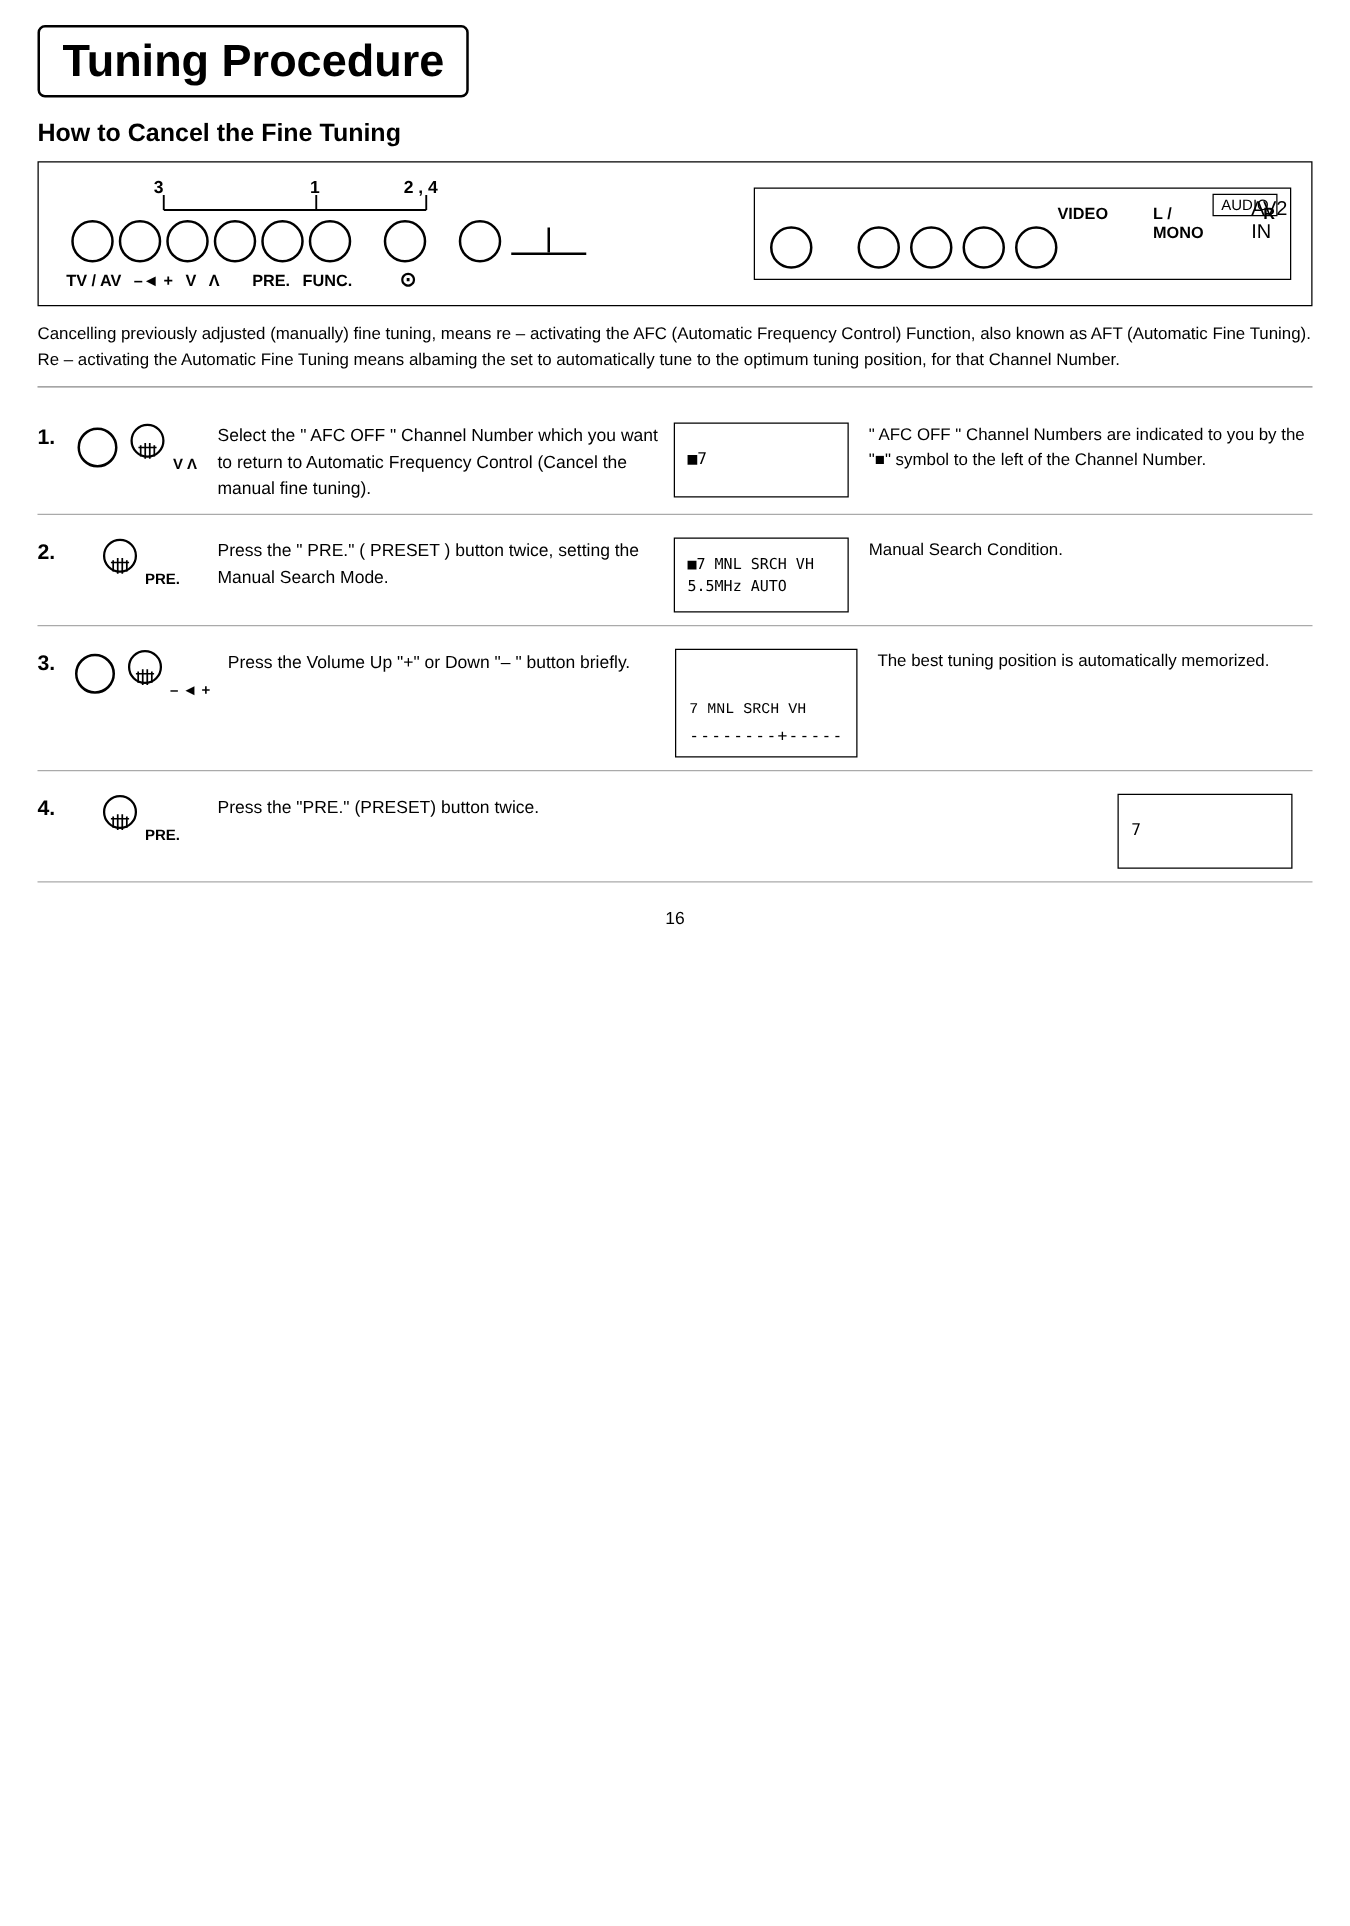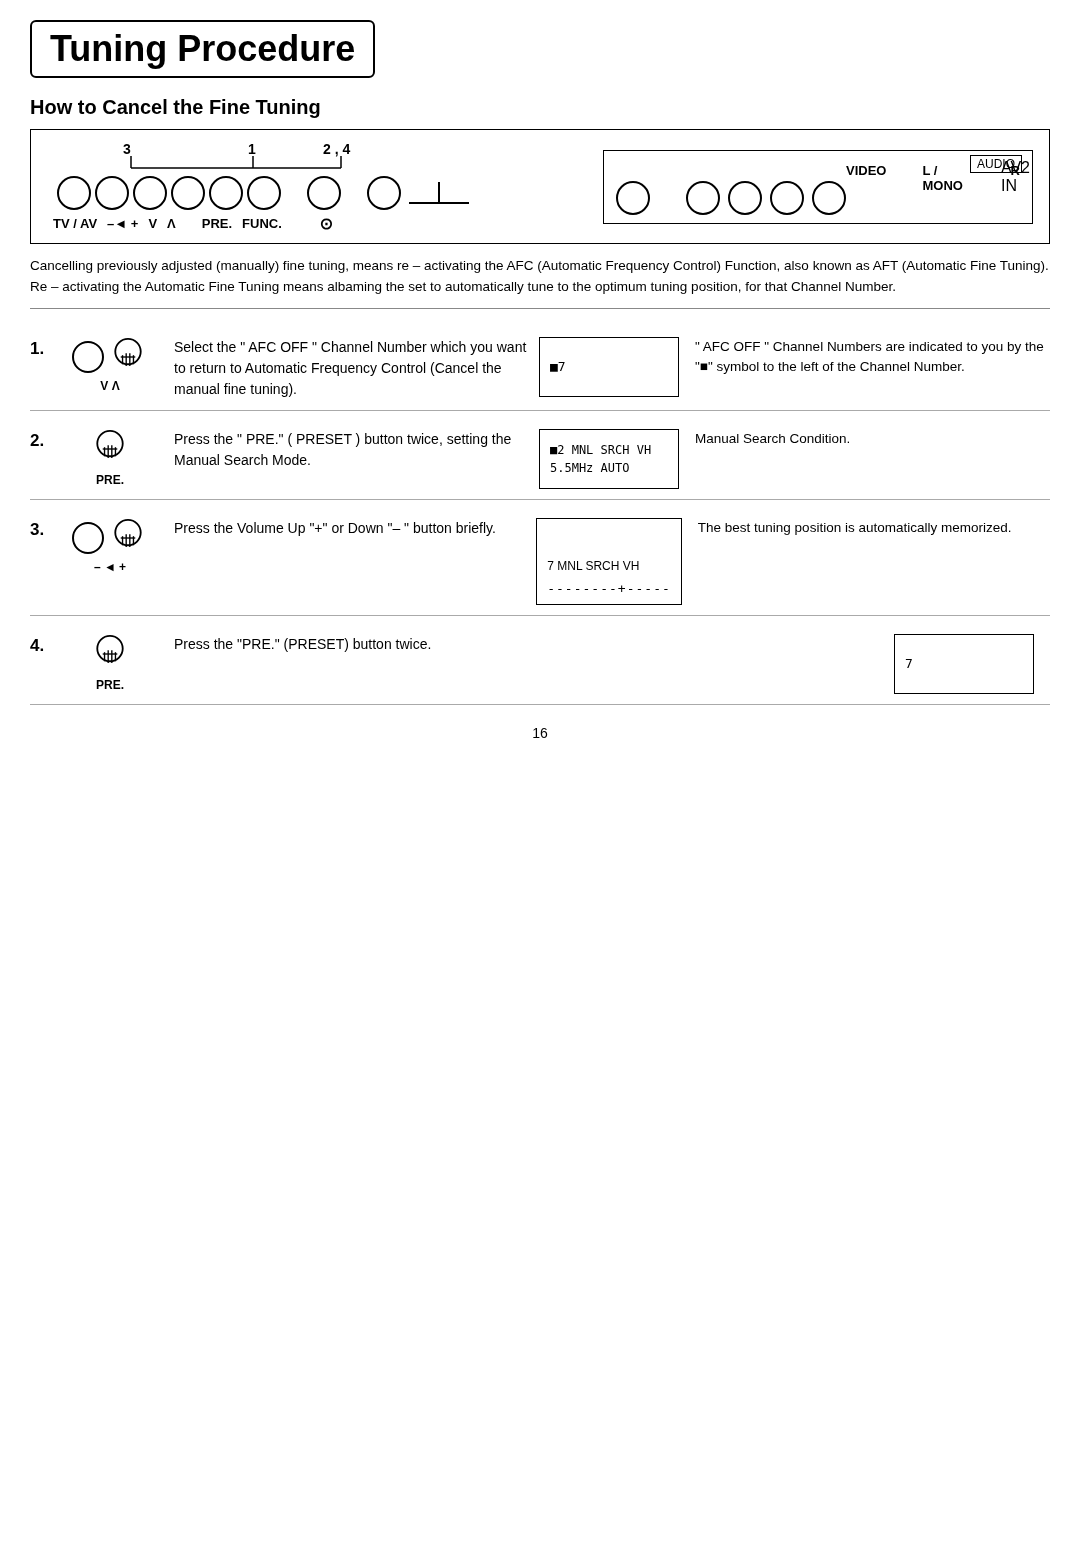--- a/index.html
+++ b/index.html
@@ -132,22 +132,21 @@
     .step-number {
       font-size: 17px;
       font-weight: bold;
       min-width: 30px;
       padding-top: 2px;
     }
 
     .step-icon {
       min-width: 100px;
       display: flex;
-      flex-direction: column;
-      align-items: center;
+      align-items: flex-end;
       justify-content: center;
       margin-right: 14px;
     }
 
     .step-icon-buttons {
       display: flex;
       align-items: center;
       gap: 4px;
     }
 
@@ -350,21 +349,21 @@
         <line x1="20" y1="18" x2="20" y2="32" stroke="#000" stroke-width="1.5"></line>
         <line x1="24" y1="18" x2="24" y2="32" stroke="#000" stroke-width="1.5"></line>
         <line x1="28" y1="20" x2="28" y2="30" stroke="#000" stroke-width="1.5"></line>
         <line x1="14" y1="22" x2="30" y2="22" stroke="#000" stroke-width="1.5"></line>
       </svg>
     </div>
     <div class="icon-label">PRE.</div>
   </div>
   <div class="step-text">Press the " PRE." ( PRESET ) button twice, setting the Manual Search Mode.</div>
   <div class="step-screen">
-    <div style="font-size:12px; font-family:monospace;">■2  MNL  SRCH  VH</div>
+    <div style="font-size:12px; font-family:monospace;">■7  MNL  SRCH  VH</div>
     <div style="font-size:12px; font-family:monospace; margin-top:4px;">5.5MHz  AUTO</div>
   </div>
   <div class="step-note">Manual Search Condition.</div>
 </div>
 
 
 <div class="step-section">
   <div class="step-number">3.</div>
   <div class="step-icon">
     <div class="step-icon-buttons">
@@ -375,21 +374,21 @@
         <line x1="20" y1="18" x2="20" y2="32" stroke="#000" stroke-width="1.5"></line>
         <line x1="24" y1="18" x2="24" y2="32" stroke="#000" stroke-width="1.5"></line>
         <line x1="28" y1="20" x2="28" y2="30" stroke="#000" stroke-width="1.5"></line>
         <line x1="14" y1="22" x2="30" y2="22" stroke="#000" stroke-width="1.5"></line>
       </svg>
     </div>
     <div class="vol-label" style="font-size:12px; font-weight:bold; margin-top:2px;">– ◄  +</div>
   </div>
   <div class="step-text">Press the Volume Up "+"  or Down "– " button briefly.</div>
   <div class="step-screen">
-    <div style="font-size:12px; font-family:Liberation Sans, sans-serif;margin-top:32px;">7  MNL  SRCH  VH</div>
+    <div style="font-size:12px; font-family:Liberation Mono, monospace;margin-top:32px;">7  MNL  SRCH  VH</div>
     <div class="step-screen-dashed">--------+-----</div>
   </div>
   <div class="step-note">The best tuning position is automatically memorized.</div>
 </div>
 
 
 <div class="step-section">
   <div class="step-number">4.</div>
   <div class="step-icon">
     <div class="step-icon-buttons">

